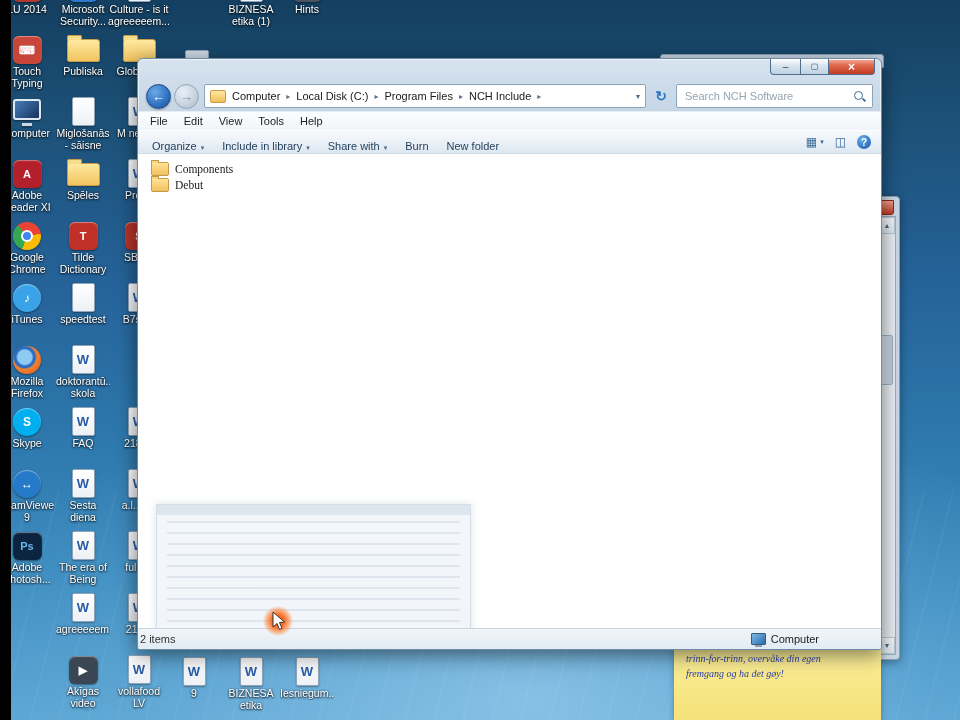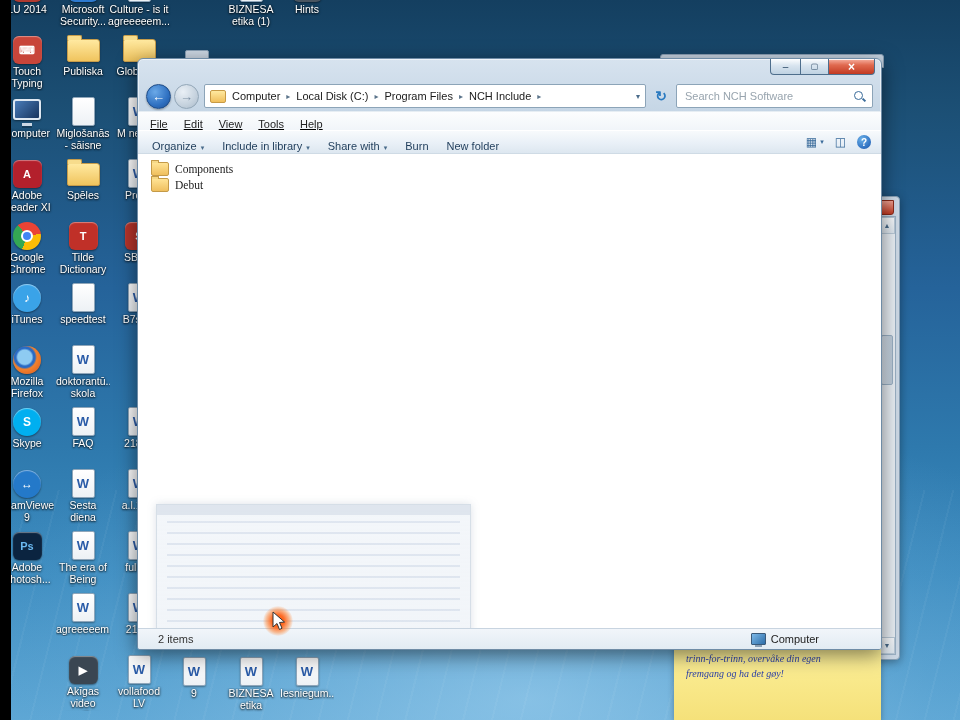--- a/index.html
+++ b/index.html
@@ -78,21 +78,21 @@
   .refreshbtn{width:20px;height:22px;flex:none;display:flex;align-items:center;justify-content:center;
     color:#2a7ac0;font-size:14px;font-weight:700;}
   .searchbox{width:183px;height:22px;flex:none;background:#fff;border:1px solid #8ca4b8;border-radius:2px;
     display:flex;align-items:center;padding:0 6px;}
   .searchbox input{border:none;outline:none;flex:1;min-width:0;font-size:11px;color:#444;background:transparent;font-family:inherit;}
   .searchbox input::placeholder{color:#98a4ae;}
   .mag{width:13px;height:13px;flex:none;position:relative;}
   .mag::before{content:"";position:absolute;left:1px;top:1px;width:7px;height:7px;border:1.5px solid #3a6b9a;border-radius:50%;}
   .mag::after{content:"";position:absolute;left:9px;top:9px;width:4px;height:2px;background:#3a6b9a;transform:rotate(45deg);}
   .menubar{height:18px;flex:none;background:linear-gradient(#fcfdfe,#f1f5f9);border-top:1px solid #e6edf3;
-    display:flex;align-items:flex-end;padding:0 4px;text-decoration:underline;}
+    display:flex;align-items:center;padding:0 4px;}
   .menu-item{font-size:11px;color:#222;padding:0 8px;}
   .toolbar{height:22px;flex:none;display:flex;align-items:center;padding:0 6px;gap:2px;
     background:linear-gradient(#f7fafc,#e9f0f7 55%,#dde7f0);border-top:1px solid #fff;border-bottom:1px solid #cfdbe5;}
   .tb-btn{display:flex;align-items:flex-end;gap:4px;font-size:11px;color:#1e3c5a;padding:0 8px;height:20px;}
   .tb-btn .caret{font-size:7px;color:#4a6b8a;}
   .tb-right{margin-left:auto;display:flex;align-items:center;gap:11px;color:#3a6b9a;padding-right:4px;}
   .views{display:flex;align-items:center;gap:3px;font-size:12px;}
   .views .caret{font-size:7px;}
   .preview-ico{font-size:12px;}
   .help-ico{width:14px;height:14px;border-radius:50%;color:#fff;font-size:10px;font-weight:700;
@@ -104,21 +104,21 @@
   .mini-folder{width:16px;height:12px;flex:none;position:relative;background:linear-gradient(180deg,#ffe394,#efbf5e);
     border:1px solid #c49a48;border-radius:1px 2px 2px 2px;}
   .mini-folder::before{content:"";position:absolute;top:-3px;left:-1px;width:6px;height:2px;background:#f5d887;
     border:1px solid #c49a48;border-bottom:none;border-radius:1px 1px 0 0;}
   .ghost{position:absolute;left:18px;top:350px;width:313px;height:140px;
     background:linear-gradient(rgba(236,241,247,.62),rgba(228,235,243,.5));
     border:1px solid rgba(150,168,188,.3);box-shadow:0 0 8px rgba(120,140,165,.25);}
   .ghost::after{content:"";position:absolute;left:0;right:0;top:0;height:10px;background:rgba(192,206,220,.4);}
   .ghost::before{content:"";position:absolute;left:10px;right:10px;top:16px;bottom:8px;
     background:repeating-linear-gradient(180deg, rgba(90,120,170,.13) 0 2px, transparent 2px 11px);}
-  .statusbar{height:20px;flex:none;position:relative;display:flex;align-items:center;padding:0 20px;font-size:11px;color:#333;
+  .statusbar{height:20px;flex:none;position:relative;display:flex;align-items:center;padding:0 2px;font-size:11px;color:#333;
     background:linear-gradient(#f1f5fa,#e2ebf3);border-top:1px solid #c8d4e0;border-radius:0 0 2px 2px;}
   .status-right{position:absolute;right:62px;display:flex;align-items:center;gap:5px;color:#222;}
   .pc-mini{width:13px;height:10px;position:relative;background:linear-gradient(135deg,#7bb8e8,#2d6da8);
     border:1px solid #3a5a7a;border-radius:1px;}
   .pc-mini::after{content:"";position:absolute;left:3px;right:3px;bottom:-3px;height:2px;background:#8aa0b5;}
 
   
   .behind-top{position:absolute;left:660px;top:54px;width:222px;height:12px;z-index:5;
     background:#c6d4e2;border:1px solid #8aa0b5;border-radius:3px 3px 0 0;}
   .behind-tab{position:absolute;left:185px;top:50px;width:22px;height:10px;z-index:5;

